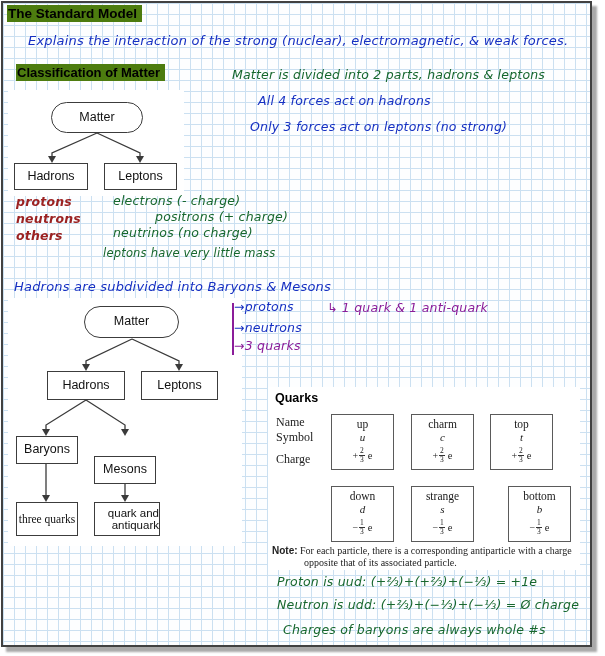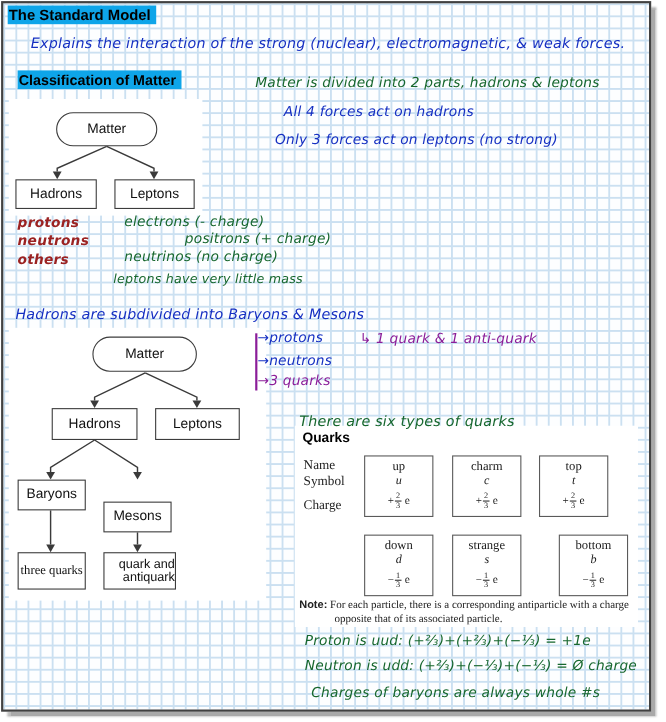--- a/index.html
+++ b/index.html
@@ -31,21 +31,21 @@
     letter-spacing:.2px;
     white-space:nowrap;
   }
   .ink-blue{color:var(--ink-blue);}
   .ink-green{color:var(--ink-green);}
   .ink-red{color:var(--ink-red);font-weight:600;}
   .ink-purple{color:var(--ink-purple);}
   .heading{
     position:absolute;
     font-family:"Liberation Sans",sans-serif;
-    font-weight:bold;color:#000;background:#0ea5e9;
+    font-weight:bold;color:#000;background:#4d7c0f;
     padding:1px 5px 1px 1px;white-space:nowrap;
   }
   .node{
     position:absolute;display:flex;align-items:center;justify-content:center;
     background:#fff;border:1.5px solid #3c3c3c;
     font-size:12.5px;color:#111;text-align:right;line-height:1.05;
   }
   .stadium{border-radius:17px;}
   svg.connectors{position:absolute;left:0;top:0;pointer-events:none;}
   
@@ -114,33 +114,32 @@
   <div class="hw ink-blue" style="left:28px;top:33px;font-size:13px;">Explains the interaction of the strong (nuclear), electromagnetic, &amp; weak forces.</div>
   <div class="hw ink-green" style="left:232px;top:67px;">Matter is divided into 2 parts, hadrons &amp; leptons</div>
   <div class="hw ink-blue" style="left:258px;top:93px;">All 4 forces act on hadrons</div>
   <div class="hw ink-blue" style="left:250px;top:119px;">Only 3 forces act on leptons (no strong)</div>
 
   <div class="hw ink-red" style="left:16px;top:194px;">protons</div>
   <div class="hw ink-red" style="left:16px;top:211px;">neutrons</div>
   <div class="hw ink-red" style="left:16px;top:228px;">others</div>
 
   <div class="hw ink-green" style="left:113px;top:193px;">electrons (- charge)</div>
-  <div class="hw ink-green" style="left:125px;top:209px;padding-left:43px;">positrons (+ charge)</div>
+  <div class="hw ink-green" style="left:112px;top:209px;padding-left:43px;">positrons (+ charge)</div>
   <div class="hw ink-green" style="left:113px;top:225px;">neutrinos (no charge)</div>
   <div class="hw ink-green" style="left:103px;top:246px;font-size:11.5px;">leptons have very little mass</div>
 
   <div class="hw ink-blue" style="left:14px;top:279px;font-size:13px;">Hadrons are subdivided into Baryons &amp; Mesons</div>
 
   <div class="bracket" style="left:232px;top:303px;height:52px;"></div>
   <div class="hw ink-blue" style="left:234px;top:299px;">→protons</div>
   <div class="hw ink-blue" style="left:234px;top:320px;">→neutrons</div>
   <div class="hw ink-purple" style="left:234px;top:338px;">→3 quarks</div>
   <div class="hw ink-purple" style="left:327px;top:300px;">↳ 1 quark &amp; 1 anti-quark</div>
 
-  <div class="hw ink-green" style="left:272px;top:376px;font-size:13px;">There are six types of quarks</div>
 
   <div class="node stadium" style="left:51px;top:102px;width:92px;height:31px;">
     <span>Matter</span>
   </div>
   <div class="node" style="left:14px;top:163px;width:74px;height:27px;">
     <span>Hadrons</span>
   </div>
   <div class="node" style="left:104px;top:163px;width:73px;height:27px;">
     <span>Leptons</span>
   </div>

